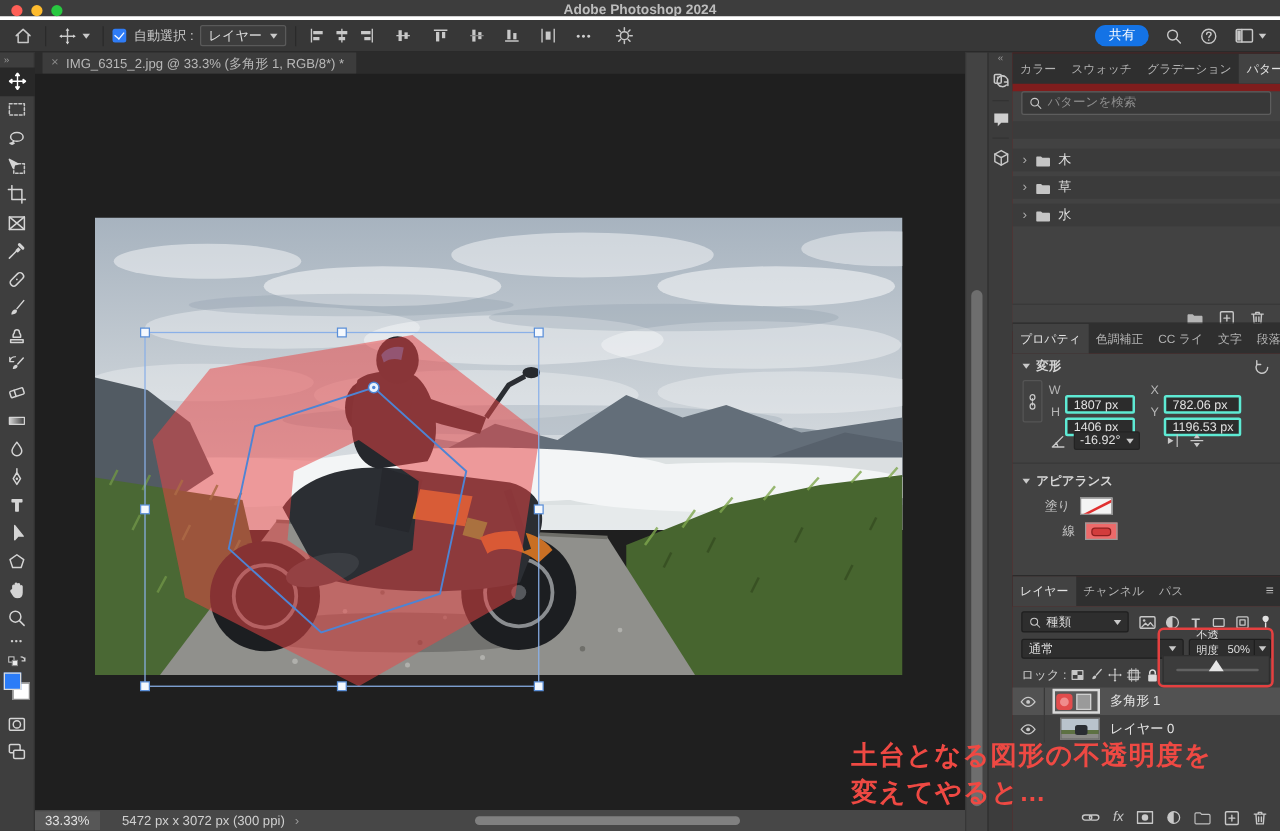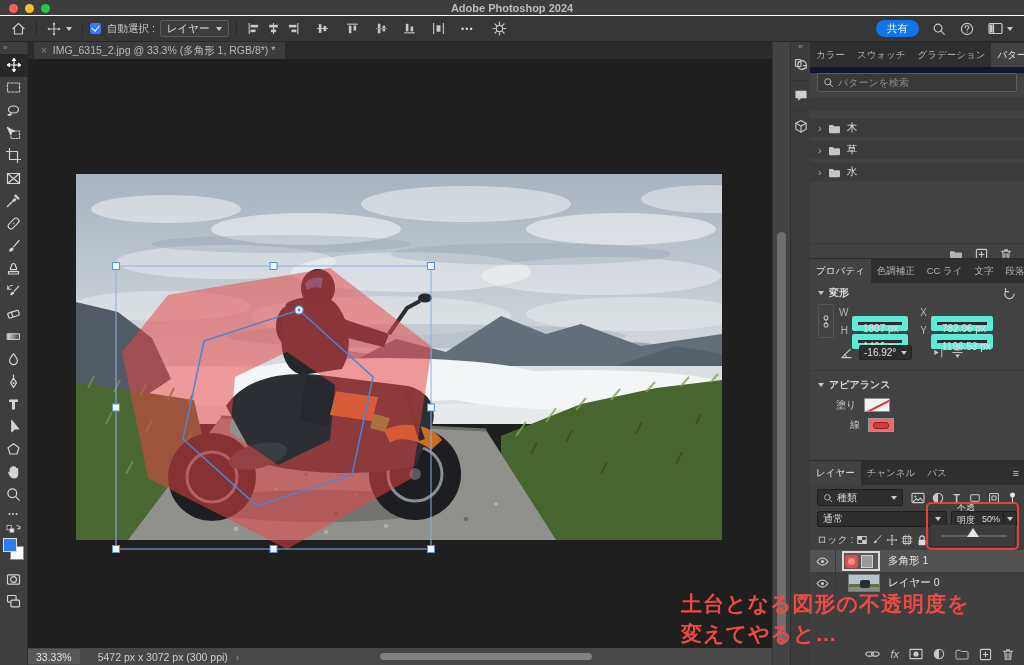--- a/index.html
+++ b/index.html
@@ -4,21 +4,21 @@
 <style>
   * { margin:0; padding:0; box-sizing:border-box; }
   html,body { background:#202020; }
   body { font-family:"Liberation Sans","DejaVu Sans",sans-serif; }
   .app { position:relative; width:1024px; height:665px; background:#323232; overflow:hidden;
          color:#cfcfcf; font-size:11px; -webkit-user-select:none; user-select:none; }
   svg { display:block; }
 
   
   .titlebar { position:absolute; left:0; top:0; width:1024px; height:16px; background:#3d3d3d;
-              border-bottom:1px solid #ffffff; }
+              border-bottom:3px solid #ffffff; }
   .tl-dot { position:absolute; top:4px; width:9px; height:9px; border-radius:50%; }
   .tl-close{ left:9px;  background:#ff5f57; }
   .tl-min  { left:25px; background:#febc2e; }
   .tl-max  { left:41px; background:#28c840; }
   .tb-title{ position:absolute; left:0; right:0; top:0; height:16px; line-height:16px;
              text-align:center; color:#bdbdbd; font-size:11px; font-weight:bold; }
 
   
   .optionsbar { position:absolute; left:0; top:16px; width:1024px; height:26px; background:#373737;
                 border-bottom:1px solid #272727; display:flex; align-items:center; padding:0 8px; }
@@ -77,21 +77,21 @@
   .hthumb { position:absolute; left:352px; top:5px; width:212px; height:7px; background:#8b8b8b;
             border-radius:4px; opacity:.85; }
 
   
   .rail { position:absolute; left:790px; top:42px; width:20px; height:623px; background:#3c3c3c;
           border-left:1px solid #303030; }
   .rail .collapse { text-align:center; color:#9a9a9a; font-size:8px; height:10px; line-height:10px; }
   .railico { display:flex; justify-content:center; padding:6px 0; }
   .rail .rsep { height:1px; background:#333; margin:2px 3px; }
 
-  .panels { position:absolute; left:810px; top:42px; width:214px; height:623px; background:#0f172a; }
+  .panels { position:absolute; left:810px; top:42px; width:214px; height:623px; background:#7f1d1d; }
   .dock-expand { position:absolute; right:4px; top:-1px; color:#9a9a9a; font-size:8px; }
   .panel { position:absolute; left:0; width:214px; border-top:1px solid #2b2b2b; }
   .ptabs { display:flex; align-items:stretch; height:24px; background:#2f2f2f; font-size:9.5px;
            color:#b3b3b3; overflow:hidden; }
   .ptab { display:flex; align-items:center; padding:0 6px; white-space:nowrap; }
   .ptab.active { background:#424242; color:#e3e3e3; }
   .pmenu { margin-left:auto; display:flex; align-items:center; padding:0 5px; color:#c5c5c5; font-size:11px; }
   .pbody { background:#424242; }
 
   
@@ -114,21 +114,21 @@
   .badge { width:18px; height:18px; display:flex; align-items:center; justify-content:center; border-radius:2px; }
   .badge.sel { background:#2e2e2e; }
   .sechead { height:20px; display:flex; align-items:center; gap:5px; padding:0 8px; font-size:10px;
              font-weight:bold; color:#d6d6d6; }
   .sechead .reset { margin-left:auto; }
   .tf-grid { padding:0 8px 4px 8px; display:flex; gap:5px; }
   .linkcol { width:16px; display:flex; align-items:center; justify-content:center;
              border:1px solid #555; border-radius:2px; height:34px; margin-top:1px; }
   .tfr { display:flex; align-items:center; gap:4px; height:18px; }
   .tflabel { color:#b5b5b5; font-size:10px; width:9px; text-align:right; }
-  .tffield { background:#2c2c2c; border:6px solid #5eead4; border-radius:2px; height:15px; line-height:13px;
+  .tffield { background:#2c2c2c; border:2px solid #5eead4; border-radius:2px; height:15px; line-height:13px;
              padding:0 5px; font-size:10px; color:#e2e2e2; width:56px; white-space:nowrap;margin-top:22px; }
   .anglerow { display:flex; align-items:center; gap:6px; padding:2px 8px 6px 30px; }
   .anglebox { display:flex; align-items:center; gap:5px; background:#2c2c2c; border:1px solid #232323;
               border-radius:2px; height:15px; padding:0 4px; font-size:10px; color:#e2e2e2; }
   .appearrow { display:flex; align-items:center; gap:8px; padding:3px 8px 3px 26px; font-size:10px; color:#c9c9c9; }
   .fillswatch { width:26px; height:14px; background:#f4f4f4; border:1px solid #8d8d8d; position:relative; overflow:hidden; }
   .fillswatch::after { content:""; position:absolute; left:-3px; top:5.5px; width:34px; height:2px;
                        background:#e03030; transform:rotate(-27deg); }
   .strokeswatch { width:26px; height:14px; background:#ed6a6a; border:1px solid #9a9a9a;
                   display:flex; align-items:center; justify-content:center; }

